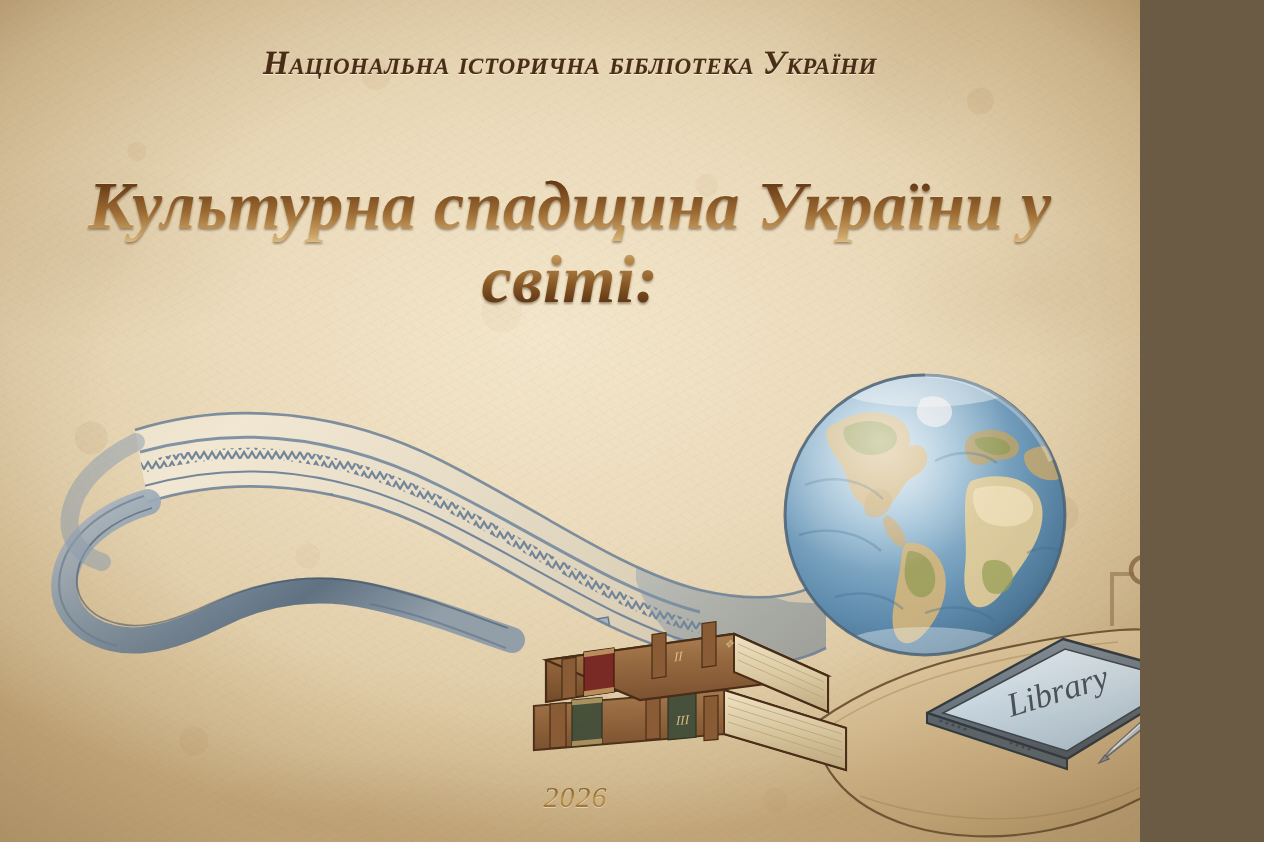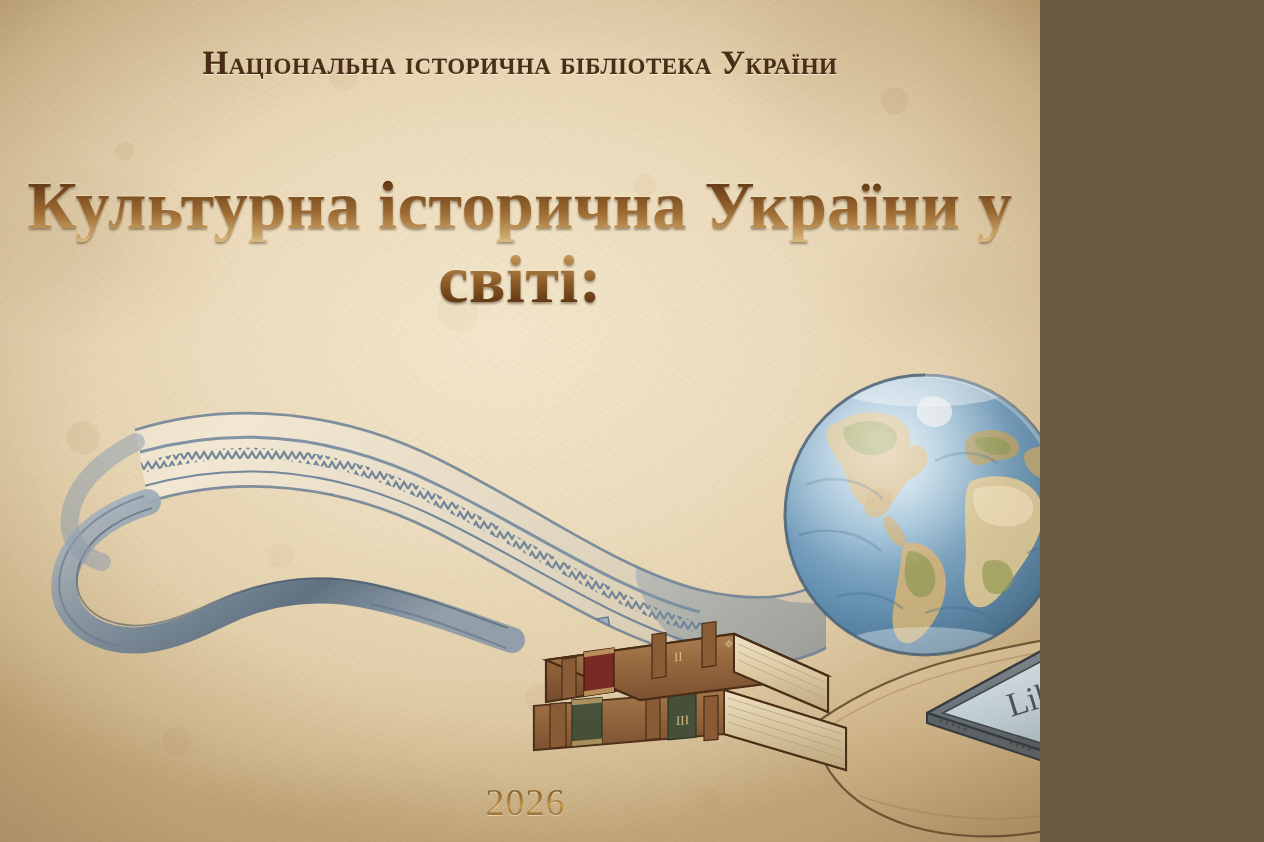--- a/index.html
+++ b/index.html
@@ -3,24 +3,25 @@
 <meta charset="utf-8">
 <title>Культурна спадщина України у світі</title>
 <style>
   html,body{margin:0;padding:0;background:#6b5a44;}
   body{
     font-family:"Liberation Serif", serif;
     -webkit-font-smoothing:antialiased;
   }
   #poster{
     position:relative;
-    width:1040px;height:842px;
+    width:1140px;height:842px;
     overflow:hidden;
     background-color:#a3a3a3;
     isolation:isolate;
+    font-style:italic;
   }
 
   
   .paper-base{
     position:absolute;inset:0;
     background:
       radial-gradient(ellipse 70% 60% at 48% 40%, #f3e6cb 0%, #ecdcbd 40%, #e2cfab 68%, #d6bf95 88%, #c9ae80 100%);
   }
   .paper-grain{
     position:absolute;inset:0;
@@ -102,21 +103,21 @@
     color:transparent;
     -webkit-text-fill-color:transparent;
     filter:drop-shadow(0 2px 1px rgba(60,34,12,.45)) drop-shadow(0 -1px 0 rgba(255,240,210,.35));
   }
   .title .line.l2{font-size:66px;}
 
   .year{
     position:absolute;left:0;right:0;top:780px;
     text-align:center;
     font-family:"Liberation Serif", serif;
-    font-size:38px;
+    font-size:30px;
     letter-spacing:1px;
     background:linear-gradient(180deg,#6b4a22 0%,#9c7338 40%,#c2964f 58%,#7a5326 100%);
     -webkit-background-clip:text;background-clip:text;
     color:transparent;-webkit-text-fill-color:transparent;
     filter:drop-shadow(0 1px 0 rgba(255,243,216,.5));
     padding-left:11px;
   }
 
   
   .art{position:absolute;inset:0;}
@@ -484,18 +485,18 @@
       <path d="M23,0 C25,18 30,24 46,26 C30,28 25,34 23,52 C21,34 16,28 0,26 C16,24 21,18 23,0 Z" fill="#f4ead6" opacity=".92"></path>
     </svg>
 
   </div>
 
   <div class="vignette"></div>
 
   <div class="org">Національна історична бібліотека України</div>
 
   <div class="title">
-    <span class="line l1"><span>Культурна історична України у світі:</span></span>
+    <span class="line l1"><span>Культурна спадщина України у світі:</span></span>
   </div>
 
   <div class="year">2026</div>
 
 </div>
 
 </body></html>

